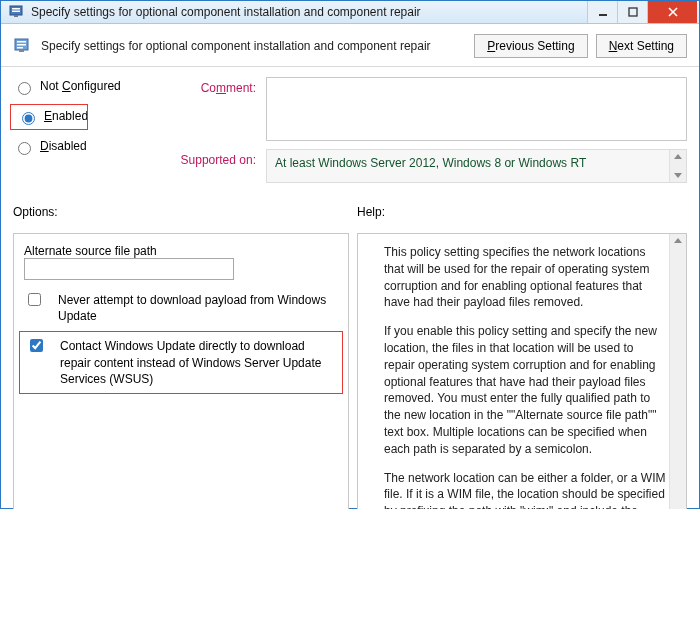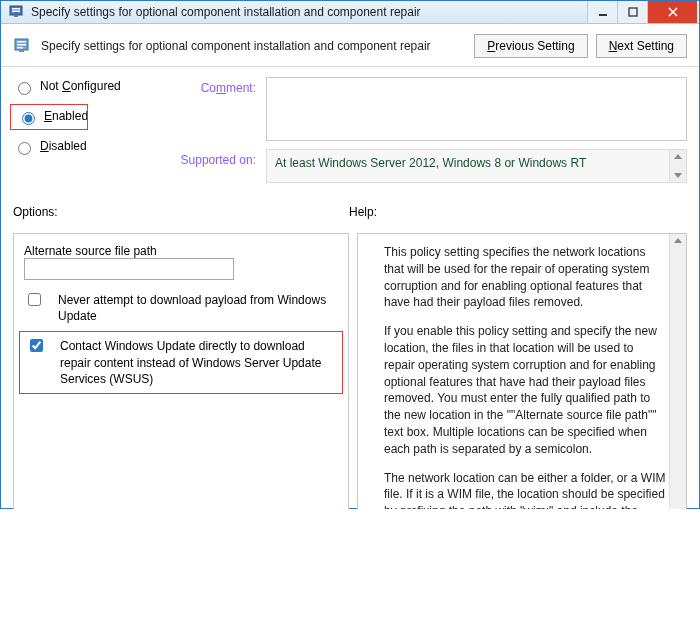--- a/index.html
+++ b/index.html
@@ -15,28 +15,28 @@
   .chrome-row { display: flex; align-items: center; padding: 10px 12px 8px 12px; gap: 8px; border-bottom: 1px solid #d9d9d9; }
   .chrome-row .desc-icon { width: 20px; height: 20px; flex: none; }
   .chrome-row .desc { flex: 1; color: #222; }
   .btn { height: 24px; padding: 0 12px; background: #f6f6f6; border: 1px solid #adadad; color: #000; display: inline-flex; align-items: center; cursor: default; }
   .btn.default { border-color: #3399ff; box-shadow: 0 0 0 1px rgba(51,153,255,.25) inset; }
   .btn u { text-decoration: underline; }
   .body-grid { display: grid; grid-template-columns: 145px 88px 1fr; column-gap: 10px; row-gap: 8px; padding: 10px 12px 6px 12px; }
   .radios { grid-column: 1; grid-row: 1 / span 3; display: flex; flex-direction: column; gap: 12px; padding-top: 2px; }
   .radio { display: flex; gap: 6px; }
   .radio.highlight { outline: 1px solid #e53935; outline-offset: 2px; padding: 2px 4px; width: 72px; }
-  .label-right { color: #8b5cf6; text-align: right; padding-top: 4px; }
+  .label-right { color: #be185d; text-align: right; padding-top: 4px; }
   .textarea-comment { grid-column: 3; grid-row: 1; height: 64px; border: 1px solid #c8c8c8; background: #fff; resize: none; padding: 4px; font: inherit; }
   .supported-box { grid-column: 3; grid-row: 2; height: 34px; border: 1px solid #dcdcdc; background: #f7f7f7; padding: 6px 8px; color: #14532d; position: relative; }
   .scroll-stub { position: absolute; right: 0; top: 0; bottom: 0; width: 17px; background: #f0f0f0; border-left: 1px solid #e0e0e0; }
   .scroll-stub::before, .scroll-stub::after { content: ""; position: absolute; left: 4px; width: 0; height: 0; border-left: 4px solid transparent; border-right: 4px solid transparent; }
   .scroll-stub::before { top: 4px; border-bottom: 5px solid #8a8a8a; }
   .scroll-stub::after { bottom: 4px; border-top: 5px solid #8a8a8a; }
-  .section-labels { display: flex; padding: 8px 12px 6px 12px; }
+  .section-labels { display: flex; padding: 8px 12px 6px 12px; gap: 8px; }
   .section-labels .opts { width: 336px; }
   .panes { display: flex; gap: 8px; padding: 8px 12px 8px 12px; height: 348px; }
   .pane { border: 1px solid #c8c8c8; background: #fff; padding: 10px 10px; overflow: hidden; position: relative; }
   .pane.options { width: 336px; }
   .pane.help { flex: 1; padding-right: 20px; }
   .options .ctrl { margin-bottom: 12px; }
   .options input[type=text] { width: 210px; height: 22px; border: 1px solid #a8a8a8; padding: 2px 4px; }
   .chk { display: flex; align-items: flex-start; gap: 14px; }
   .chk input { margin-top: 1px; }
   .chk .lbl { line-height: 1.35; }

